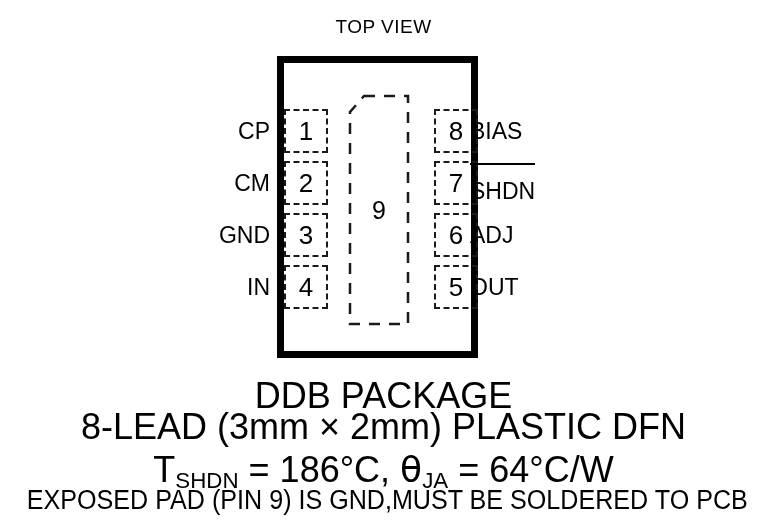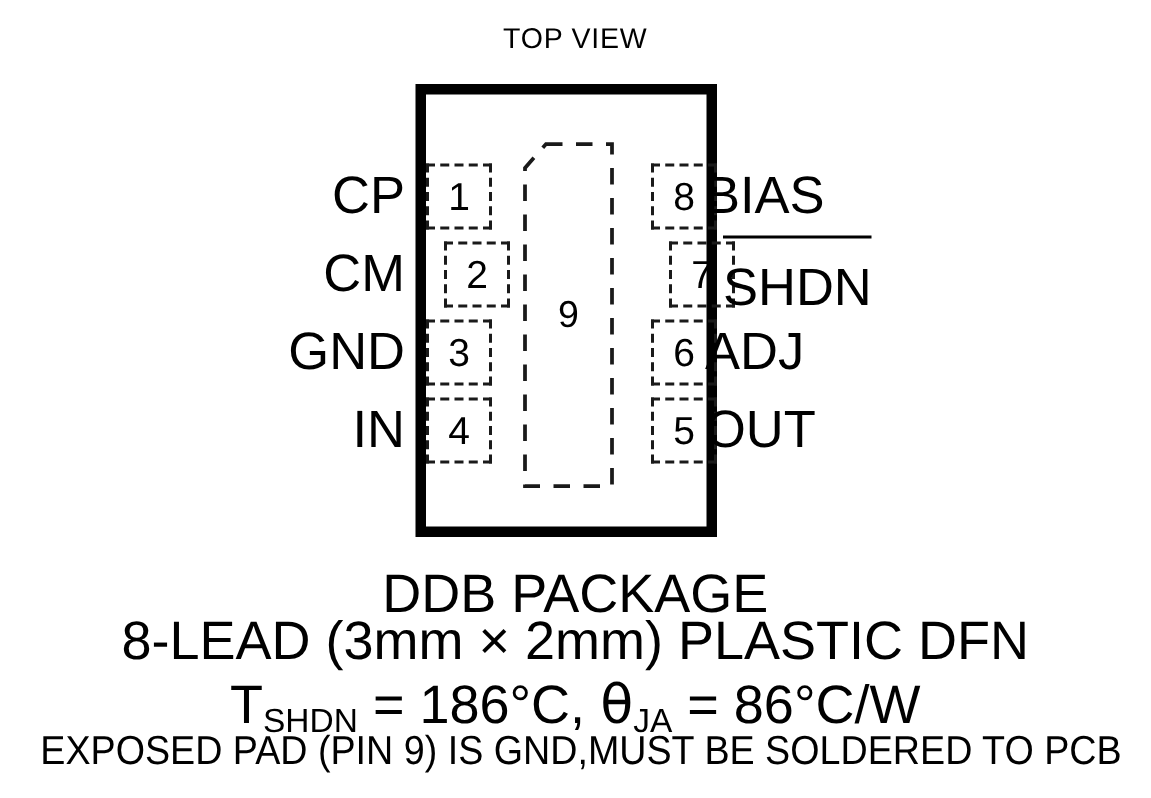--- a/index.html
+++ b/index.html
@@ -70,31 +70,31 @@
     display: flex;
     align-items: center;
     justify-content: center;
     font-size: 26px;
     background: transparent;
   }
   .pin-pad.left  { left: 284px; }
   .pin-pad.right { left: 434px; }
 
   .pin-row-1 { top: 109px; }
-  .pin-row-2 { top: 161px; margin-left: 12px; }
+  .pin-row-2 { top: 161px; }
   .pin-row-3 { top: 213px; }
   .pin-row-4 { top: 265px; }
 
   
   .pin-label {
     position: absolute;
     height: 44px;
     display: flex;
     align-items: center;
-    font-size: 35px;
+    font-size: 23px;
     white-space: nowrap;
   }
   .pin-label.left {
     right: 497px;   
     justify-content: flex-end;
   }
   .pin-label.right {
     left: 470px;
     justify-content: flex-start;
   }
@@ -162,15 +162,15 @@
 <div class="pin-label right pin-row-2">
   <span class="overline">SHDN</span>
 </div>
 <div class="pin-label right pin-row-3">ADJ</div>
 <div class="pin-label right pin-row-4">OUT</div>
 
 <div class="caption caption-line-1">DDB PACKAGE</div>
 
 <div class="caption caption-line-2">8-LEAD (3mm × 2mm) PLASTIC DFN</div>
 
-<div class="caption caption-line-3"><span>T</span><sub>SHDN</sub><span> = 186°C,</span>&nbsp;<span class="sym-theta">θ</span><sub>JA</sub><span> = 86°C/W</span></div>
+<div class="caption caption-line-3"><span>T</span><sub>SHDN</sub><span> = 186°C,</span>&nbsp;<span class="sym-theta">θ</span><sub>JA</sub><span> = 64°C/W</span></div>
 
 <div class="caption caption-line-4">EXPOSED PAD (PIN 9) IS GND,MUST BE SOLDERED TO PCB</div>
 
 </body></html>

